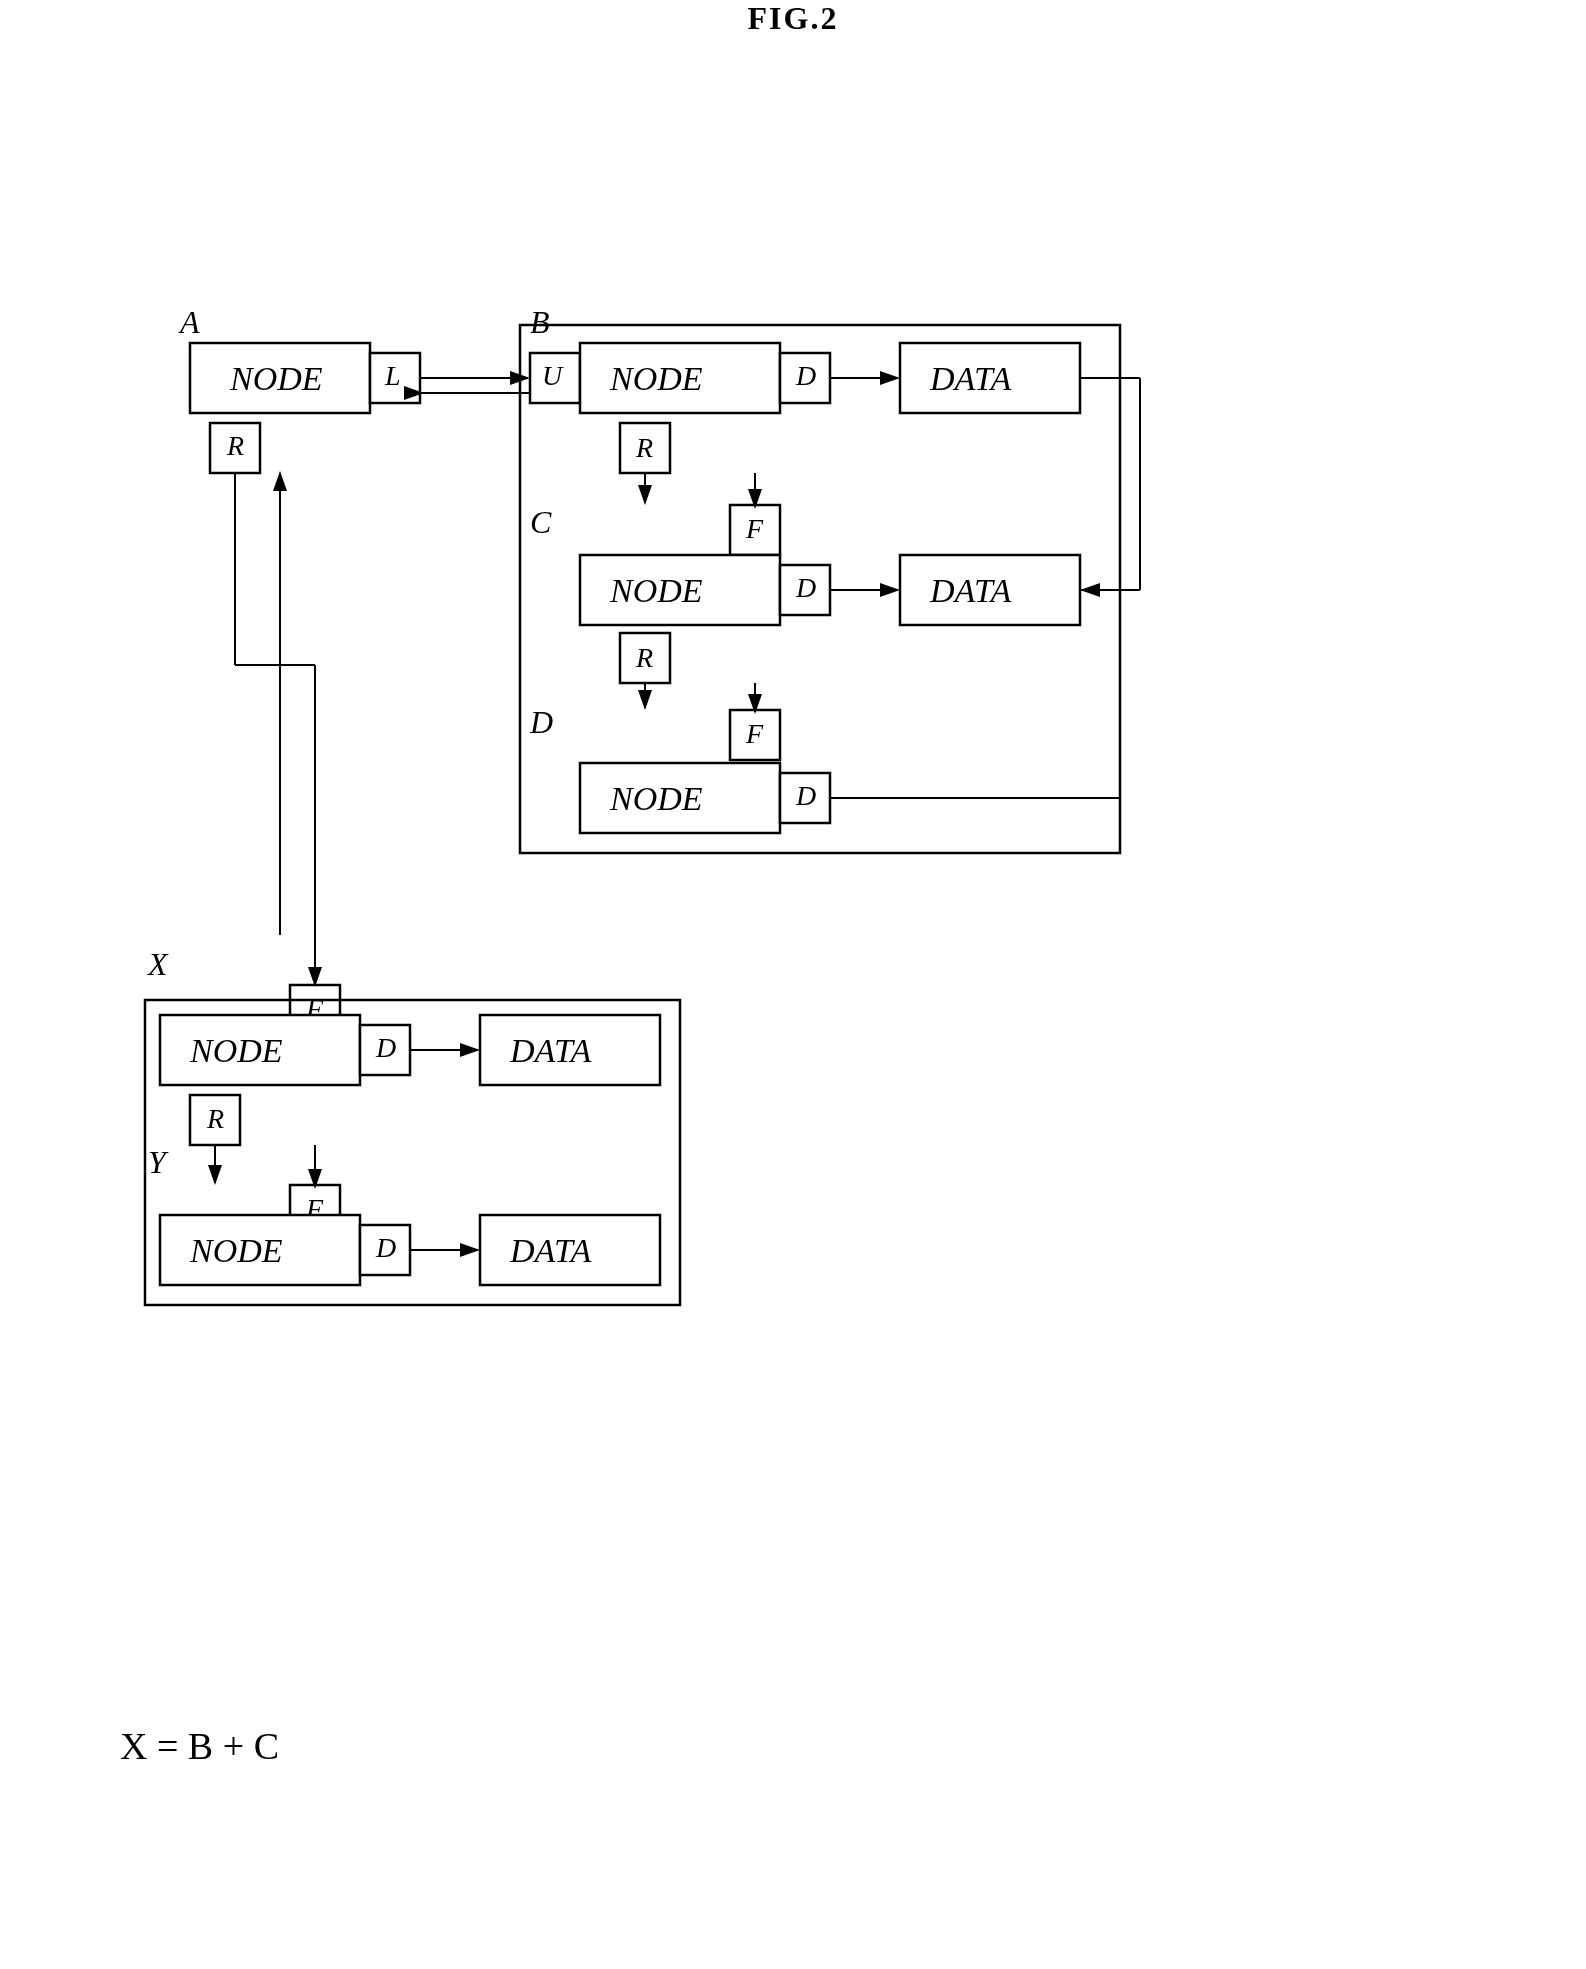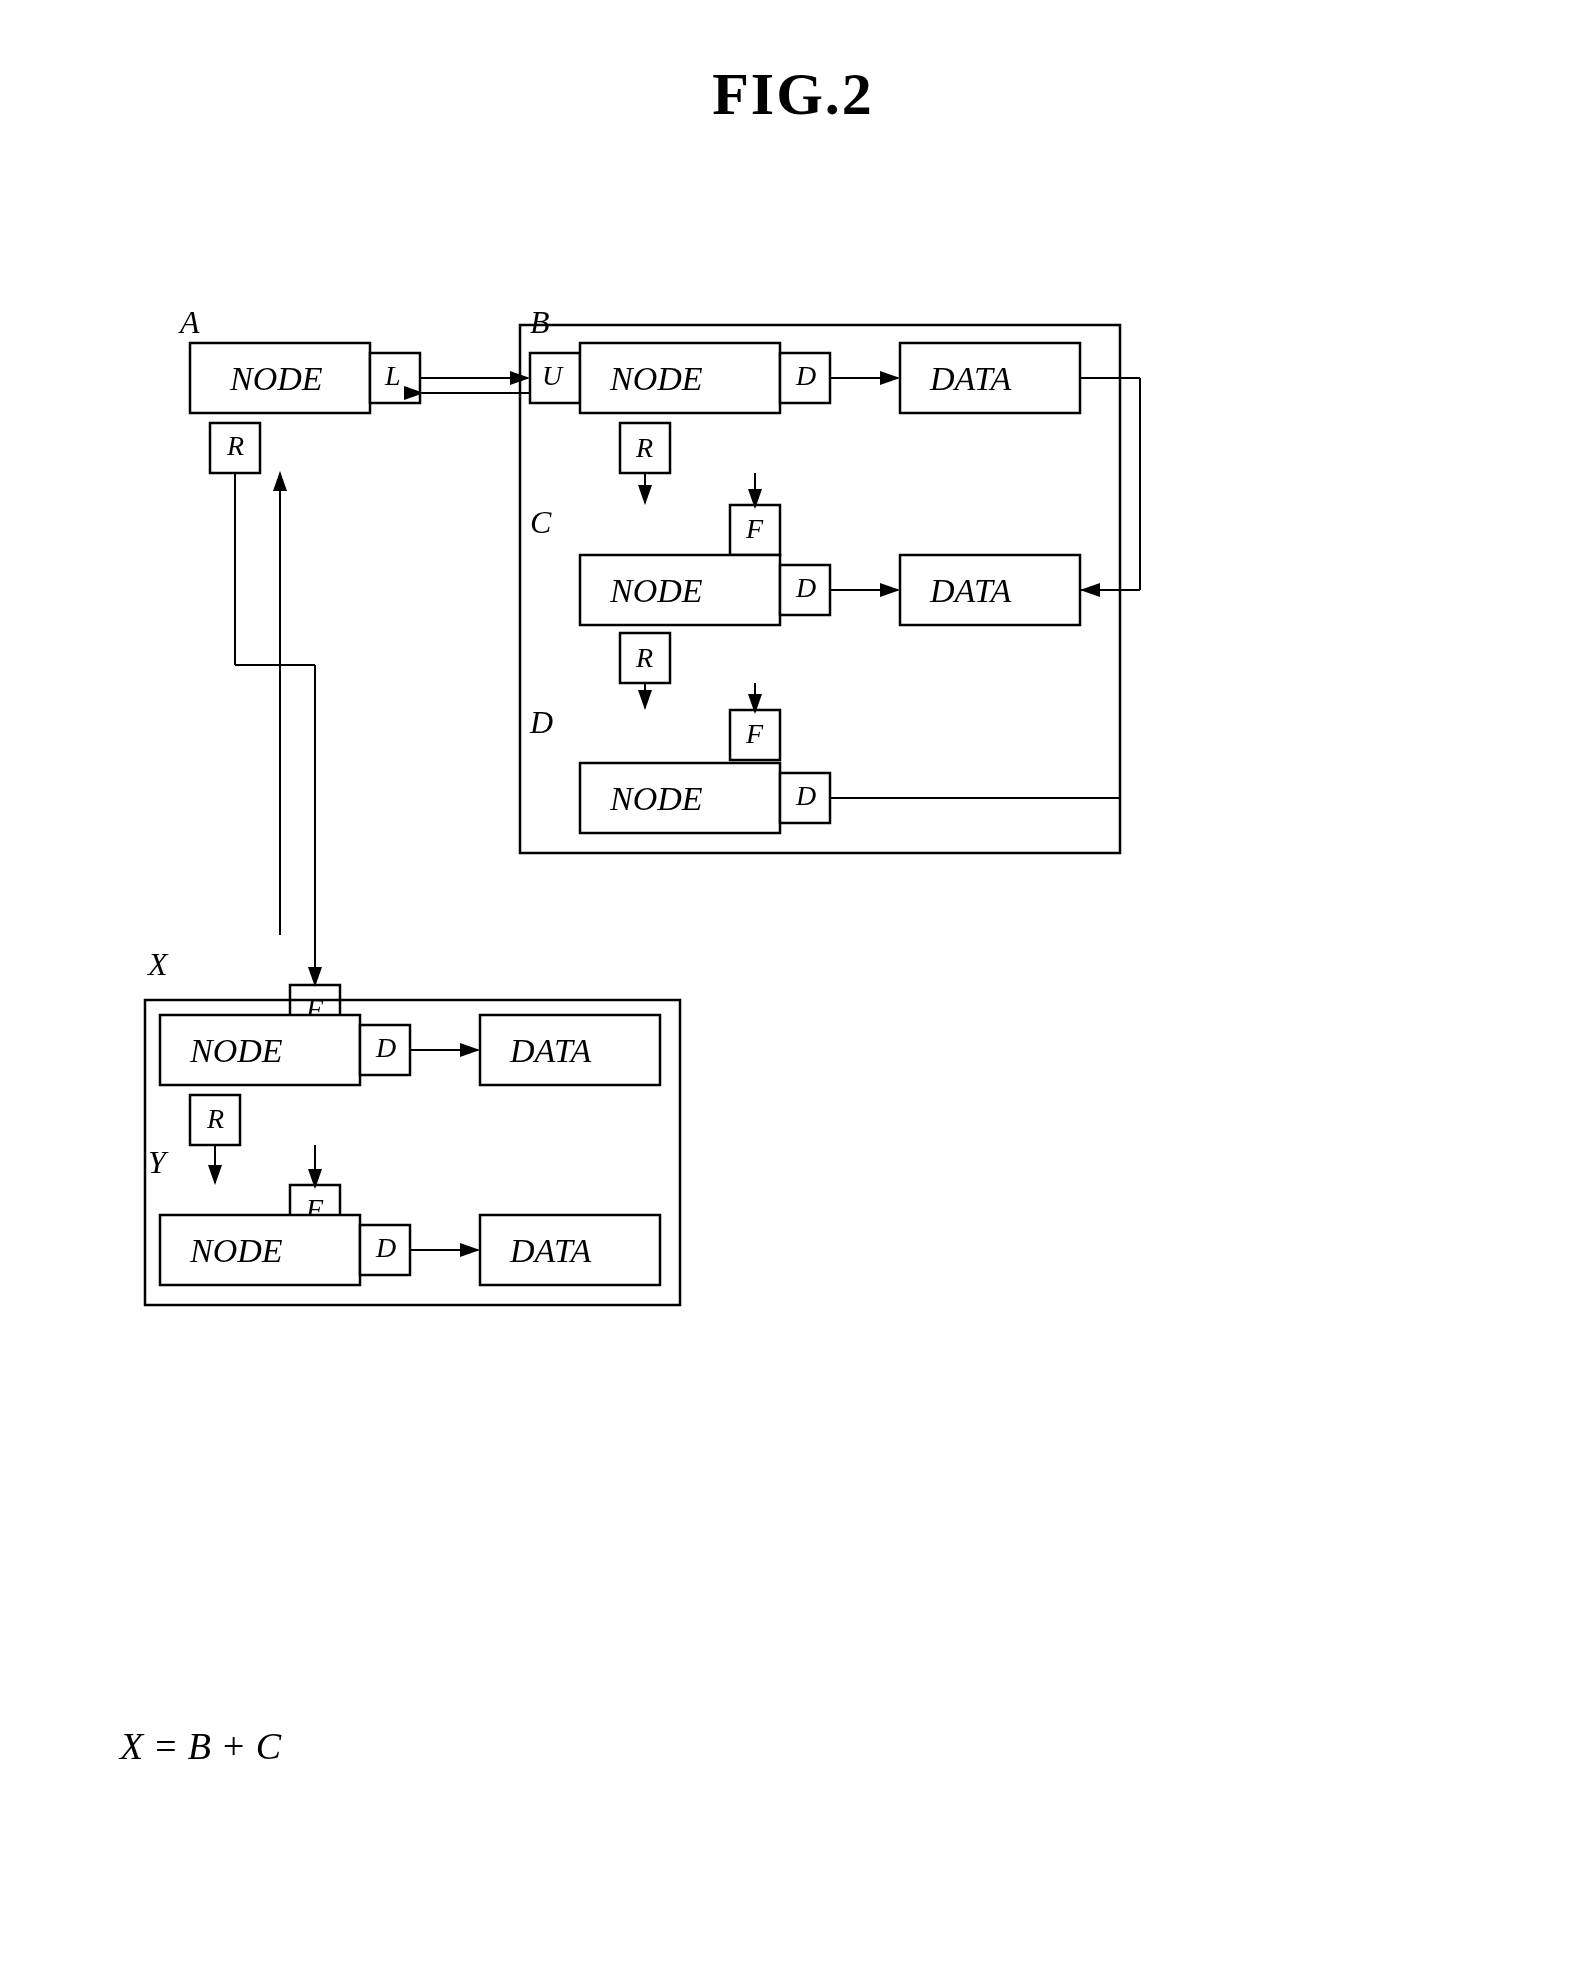--- a/index.html
+++ b/index.html
@@ -7,23 +7,22 @@
       background: #fff;
       font-family: 'Times New Roman', serif;
       width: 1586px;
       min-height: 1969px;
       position: relative;
       overflow: hidden;
     }
 
     .page-title {
       text-align: center;
-      font-size: 60px;
+      font-size: 32px;
       font-weight: bold;
-      padding-top: 60px;
       letter-spacing: 2px;
     }
 
     .diagram-container {
       position: absolute;
       top: 140px;
       left: 80px;
       width: 1420px;
       height: 1400px;
     }
@@ -31,21 +30,20 @@
     svg {
       width: 100%;
       height: 100%;
     }
 
     .formulas {
       position: absolute;
       bottom: 180px;
       left: 120px;
       font-size: 38px;
-      font-style: italic;
       line-height: 2.2;
     }
 
     .formula-line {
       display: block;
     }
   </style>
 </head>
 <body>
 

